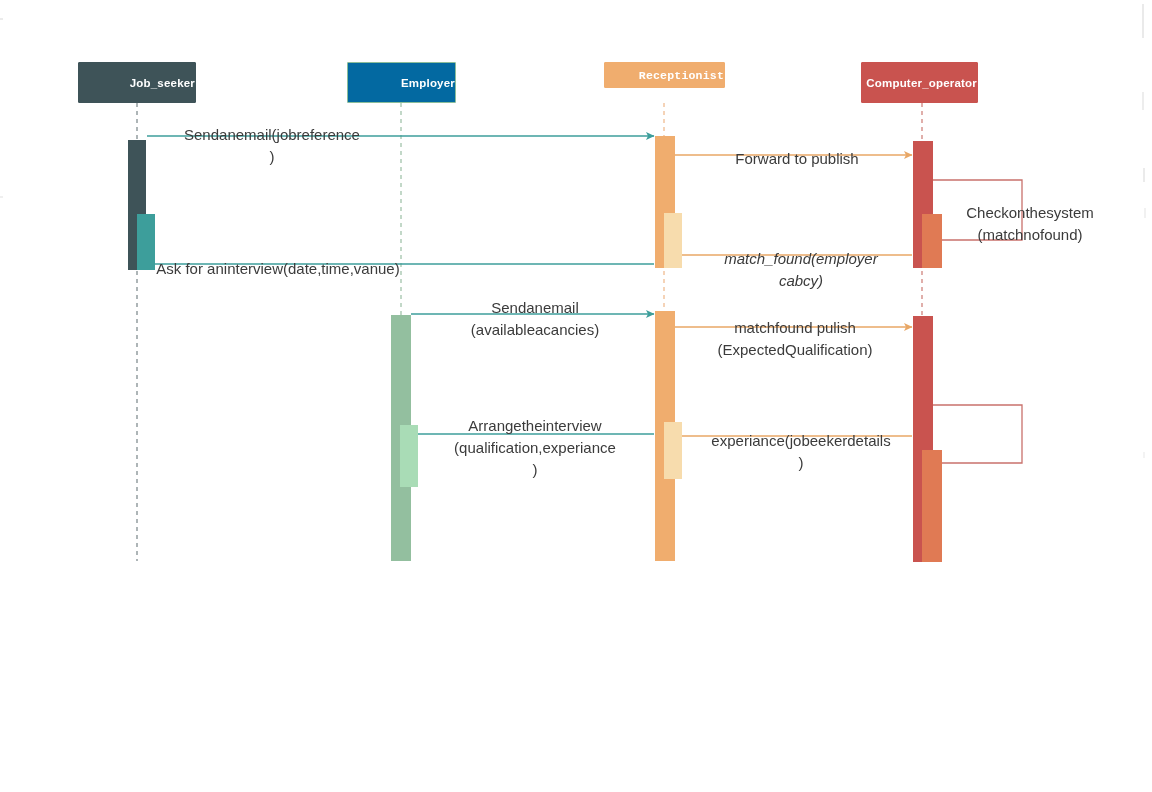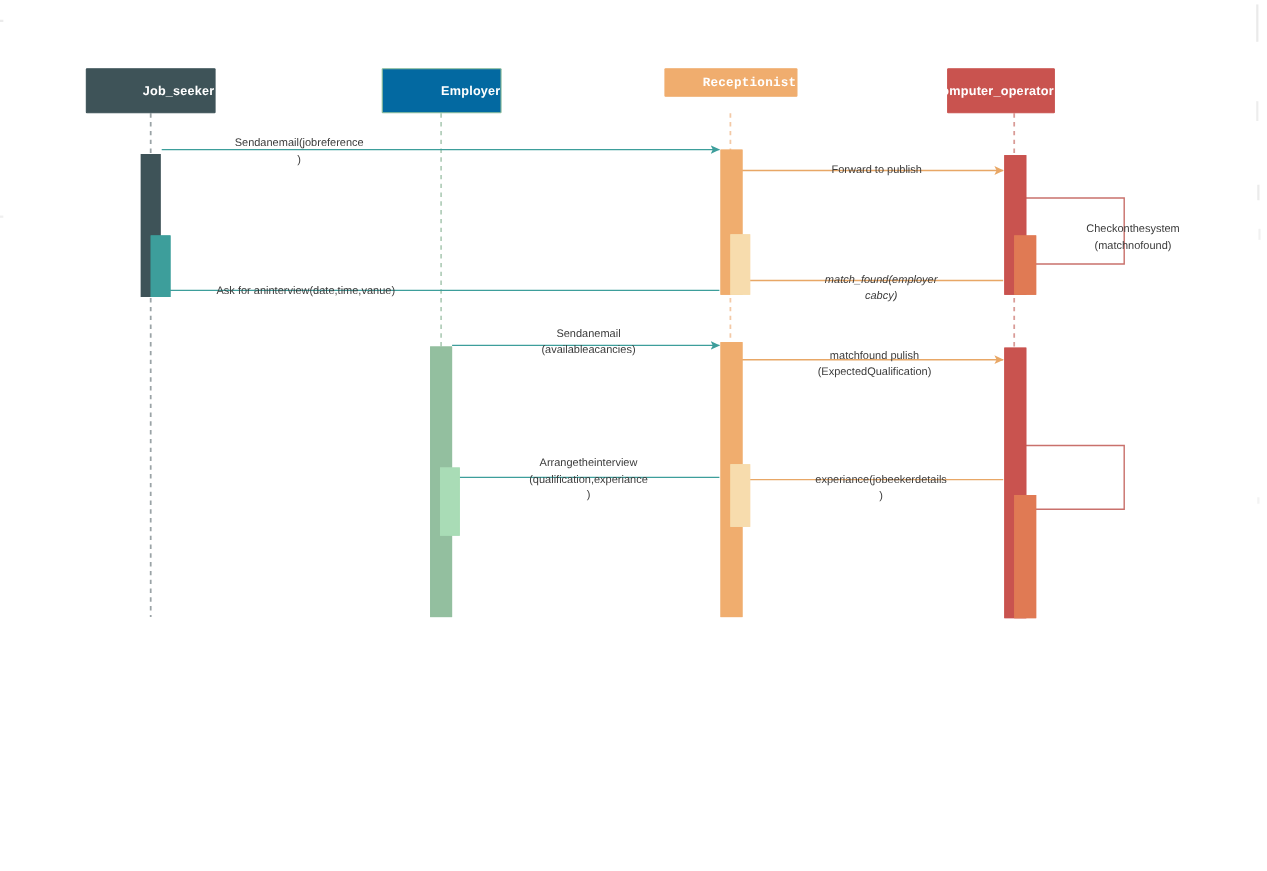--- a/index.html
+++ b/index.html
@@ -36,21 +36,21 @@
   }
   .participant-label {
     color: #ffffff;
     font-size: 11.5px;
     font-weight: bold;
     letter-spacing: 0.2px;
     white-space: nowrap;
   }
   .msg-label {
     position: absolute;
-    font-size: 10px;
+    font-size: 15px;
     color: #3b3b3b;
     text-align: center;
     line-height: 1.45;
     white-space: pre-line;
     pointer-events: none;
   }
   .activation {
     position: absolute;
     box-sizing: border-box;
   }
@@ -124,21 +124,21 @@
   <div id="participant-layer">
       <div class="participant-box" style="left: 78px; top: 62px; width: 118px; height: 41px; background: rgb(62, 83, 88); border: 1px solid rgb(62, 83, 88);">
         <span class="participant-label">Job_seeker</span>
       </div>
       <div class="participant-box" style="left: 347px; top: 62px; width: 109px; height: 41px; background: #0369a1; border: 1px solid rgb(139, 189, 154);">
         <span class="participant-label">Employer</span>
       </div>
       <div class="participant-box" style="left: 604px; top: 62px; width: 121px; height: 26px; background: rgb(240, 173, 110); border: 1px solid rgb(240, 173, 110); font-family: Liberation Mono, monospace;">
         <span class="participant-label">Receptionist</span>
       </div>
-      <div class="participant-box" style="left: 861px; top: 62px; width: 98px; height: 41px; background: rgb(201, 83, 79); border: 1px solid rgb(201, 83, 79);">
+      <div class="participant-box" style="left: 861px; top: 62px; width: 117px; height: 41px; background: rgb(201, 83, 79); border: 1px solid rgb(201, 83, 79);">
         <span class="participant-label">Computer_operator</span>
       </div>
     </div>
 
   <div id="activation-layer">
       <div class="activation" style="left: 128px; top: 140px; width: 18px; height: 130px; background: rgb(62, 83, 88); border: 1px solid rgb(62, 83, 88); z-index: 2;"></div>
       <div class="activation" style="left: 137px; top: 214px; width: 18px; height: 56px; background: rgb(61, 158, 155); border: 1px solid rgb(61, 158, 155); z-index: 3;"></div>
       <div class="activation" style="left: 391px; top: 315px; width: 20px; height: 246px; background: rgb(147, 191, 159); border: 1px solid rgb(147, 191, 159); z-index: 2;"></div>
       <div class="activation" style="left: 400px; top: 425px; width: 18px; height: 62px; background: rgb(169, 220, 182); border: 1px solid rgb(169, 220, 182); z-index: 3;"></div>
       <div class="activation" style="left: 655px; top: 136px; width: 20px; height: 132px; background: rgb(240, 173, 110); border: 1px solid rgb(240, 173, 110); z-index: 2;"></div>

